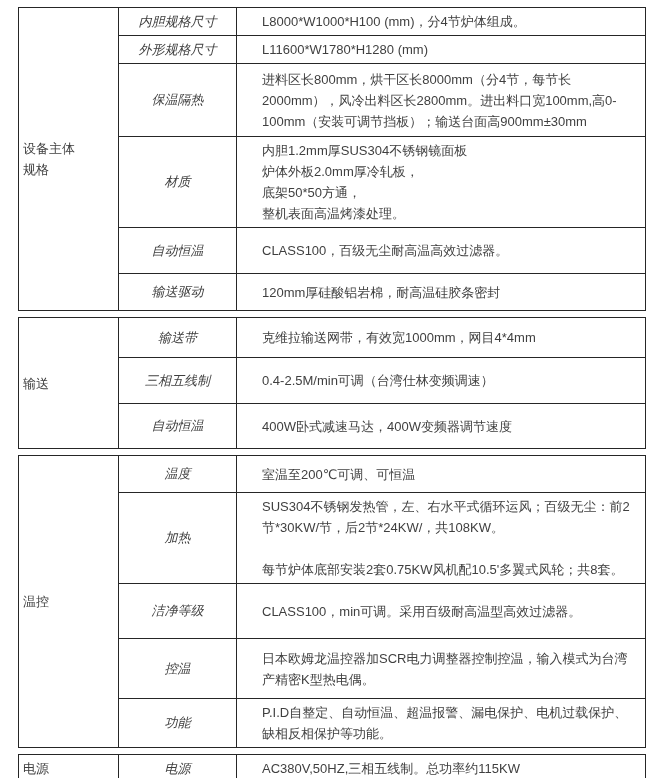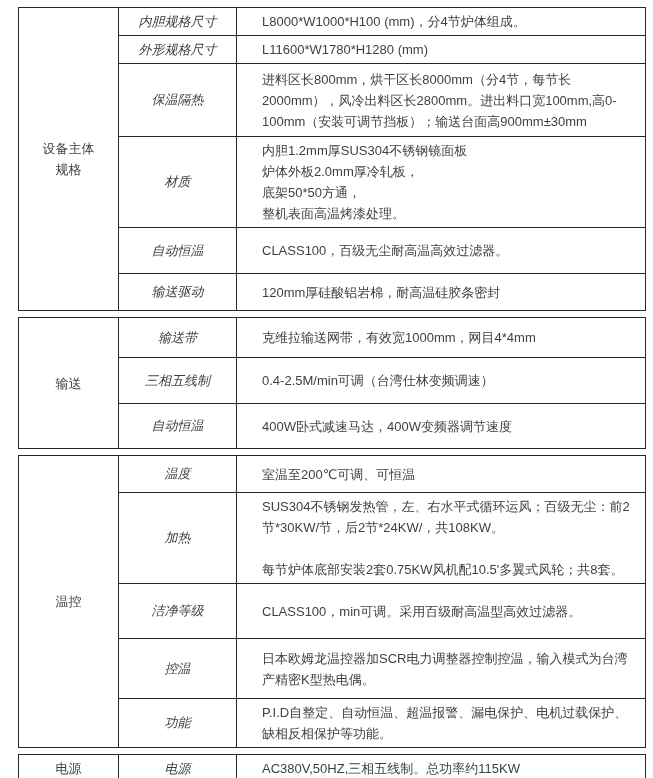--- a/index.html
+++ b/index.html
@@ -32,21 +32,20 @@
     border: 1px solid #262626;
     overflow: hidden;
   }
   table.spec.last td {
     border-bottom-width: 2px;
   }
   col.c1 { width: 100px; }
   col.c2 { width: 118px; }
   col.c3 { width: 409px; }
   td.cat {
-    text-align: center;
     vertical-align: middle;
     white-space: pre-line;
     line-height: 21px;
     padding: 2px 4px;
     margin-left: 36px;
   }
   td.item {
     text-align: center;
     vertical-align: middle;
     line-height: 18px;

